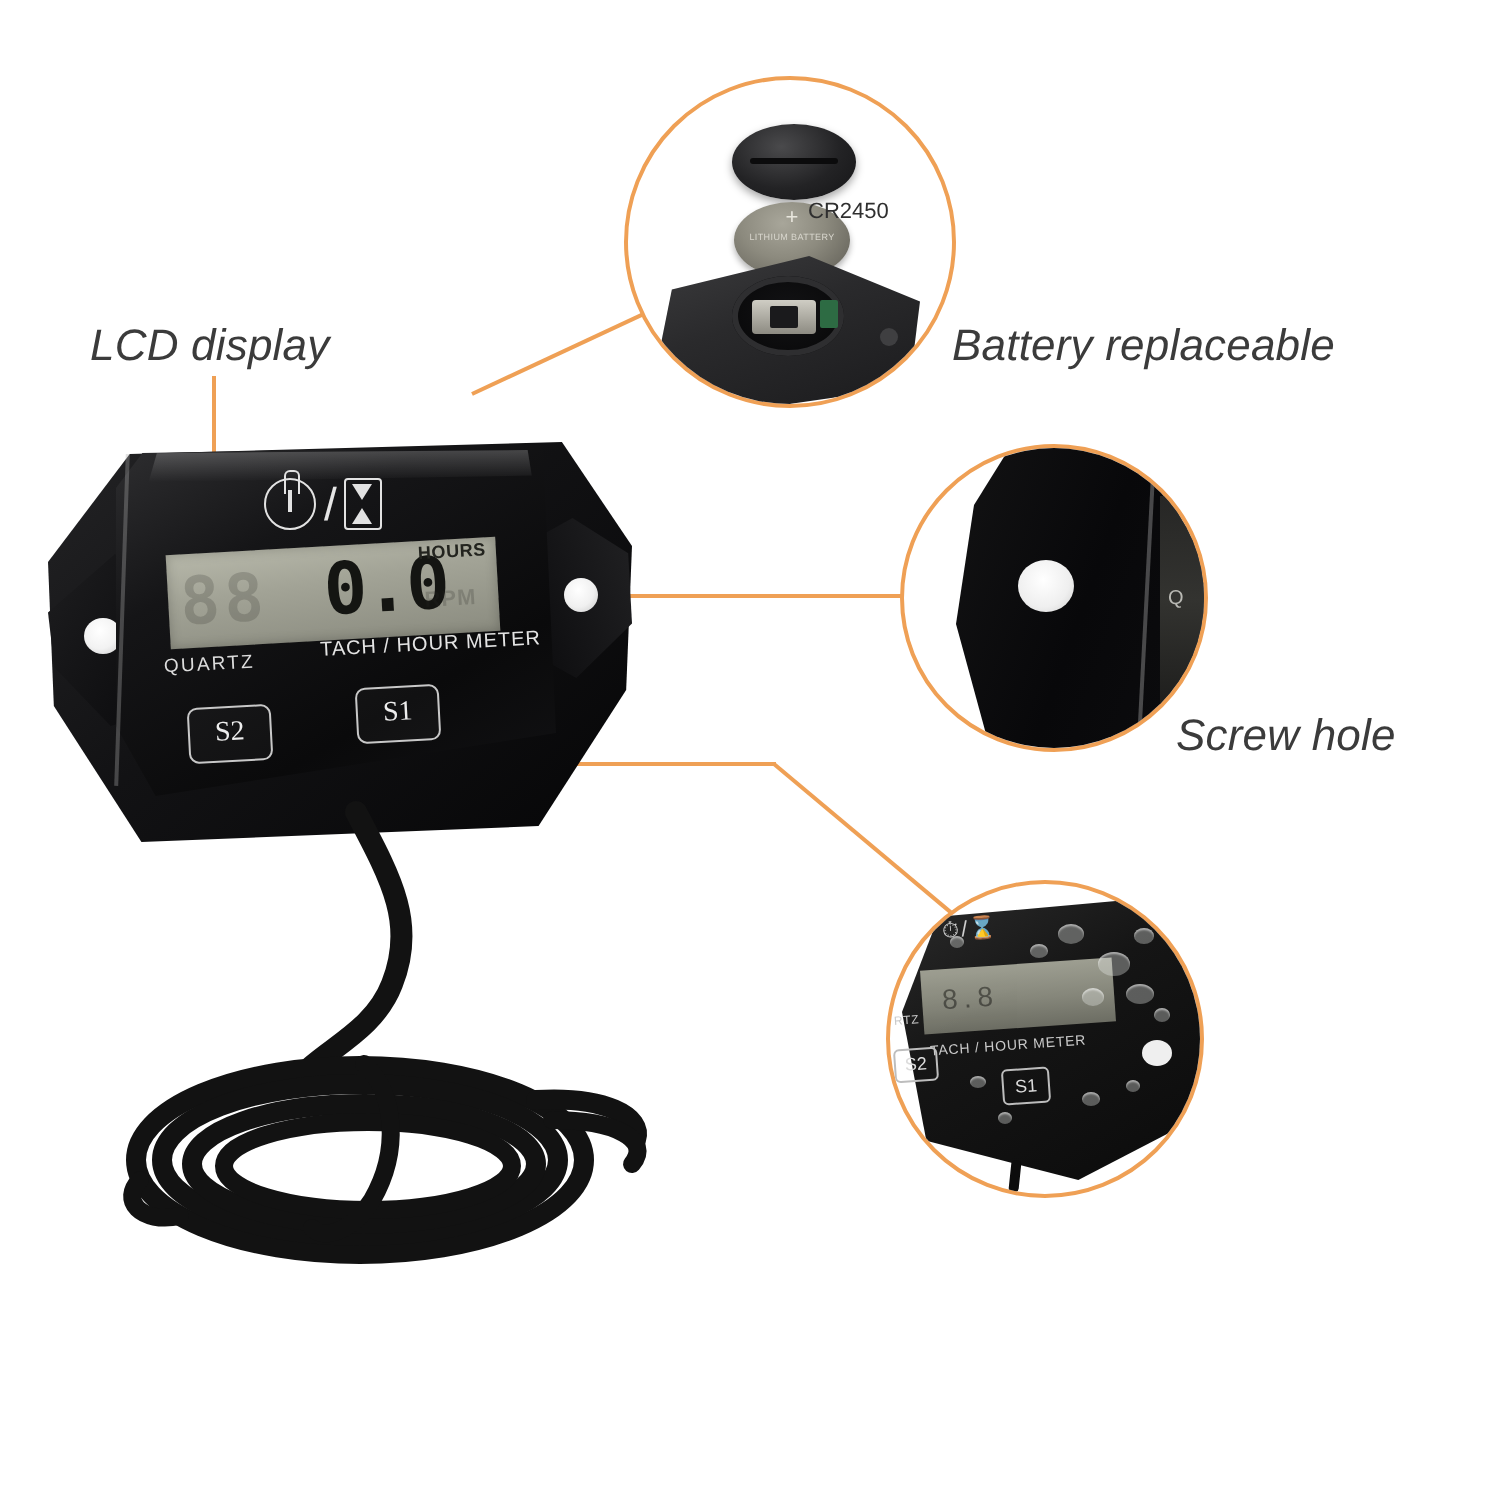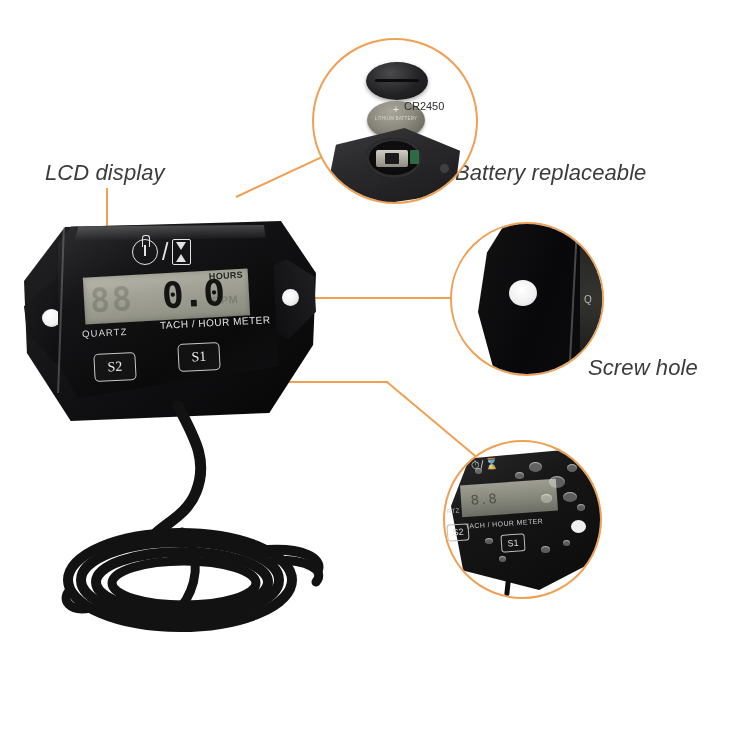--- a/index.html
+++ b/index.html
@@ -19,21 +19,21 @@
   .label{
     position:absolute;
     color:#3b3b3b;
     font-size:22px;
     font-weight:400;
     letter-spacing:.1px;
     white-space:nowrap;
     font-style:italic;
   }
   #lbl-lcd{left:45px;top:160px;}
-  #lbl-batt{left:455px;top:160px;}
+  #lbl-batt{left:476px;top:160px;}
   #lbl-screw{left:588px;top:355px;}
   #lbl-water{left:538px;top:600px;}
 
   
   .bubble{
     position:absolute;
     border-radius:50%;
     border:2px solid #efa055;
     overflow:hidden;
     background:#ffffff;

